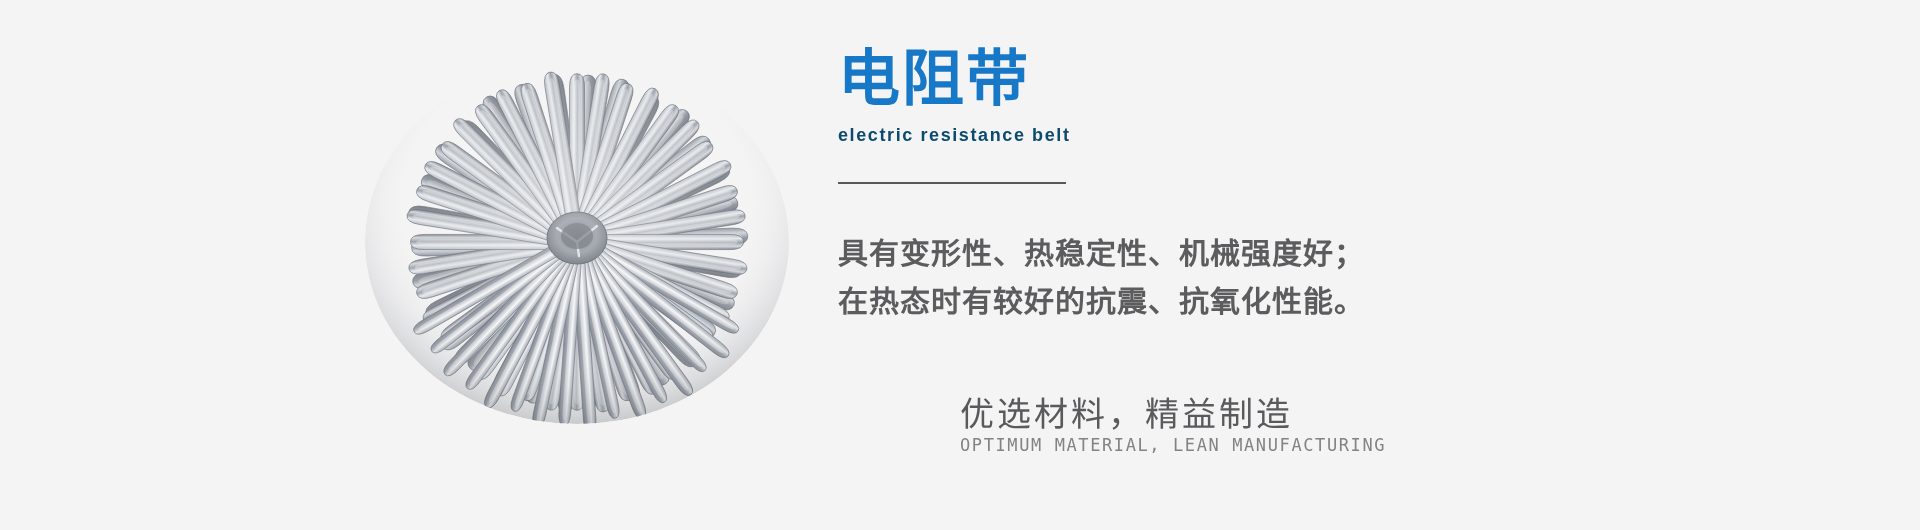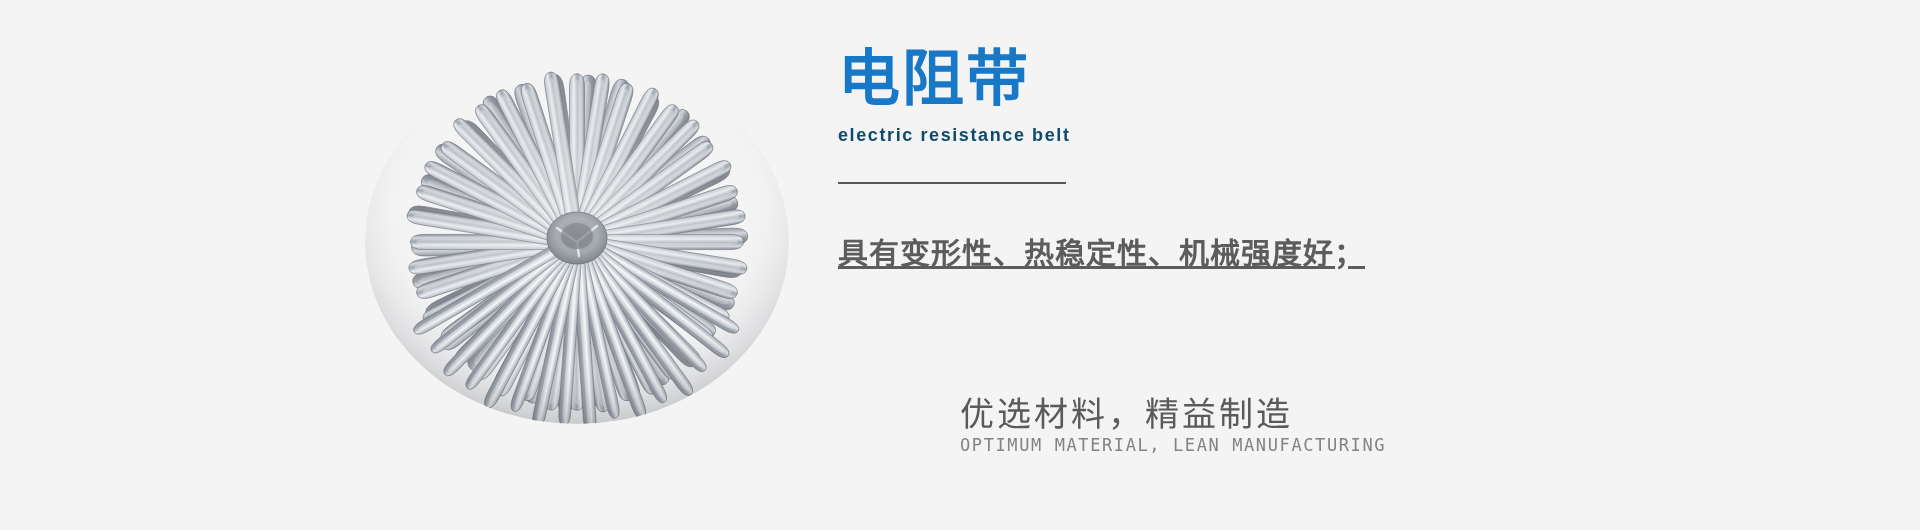--- a/index.html
+++ b/index.html
@@ -84,21 +84,20 @@
     position:absolute;
     left:0;
     top:230px;
     font-size:30px;
     line-height:48px;
     font-weight:700;
     color:#5c5c5e;
     letter-spacing:1px;
     white-space:nowrap;
     font-family:"DejaVu Sans","Liberation Sans",sans-serif;
-    text-decoration:underline;
   }
   .description .line { display:block; }
 
   
   .slogan {
     position:absolute;
     left:122px;
     top:393px;
     text-align:left;
   }
@@ -291,20 +290,21 @@
 
     <div class="title-block">
       <h1 class="title-cn">电阻带</h1>
       <p class="title-en">electric resistance belt</p>
     </div>
 
     <div class="divider"></div>
 
     <div class="description">
       <span class="line">具有变形性、热稳定性、机械强度好；</span>
+      <span class="line">在热态时有较好的抗震、抗氧化性能。</span>
     </div>
 
     <div class="slogan">
       <div class="slogan-cn">优选材料，精益制造</div>
       <div class="slogan-en">OPTIMUM MATERIAL, LEAN MANUFACTURING</div>
     </div>
 
   </div>
 </div>
 

